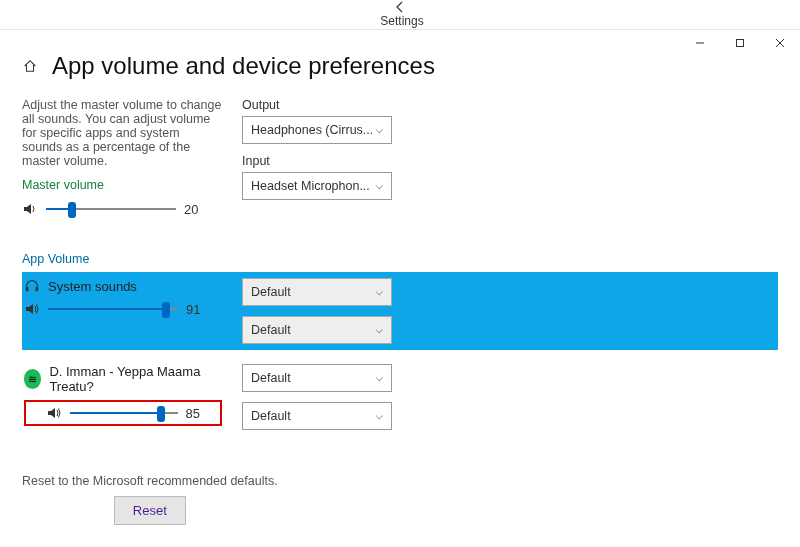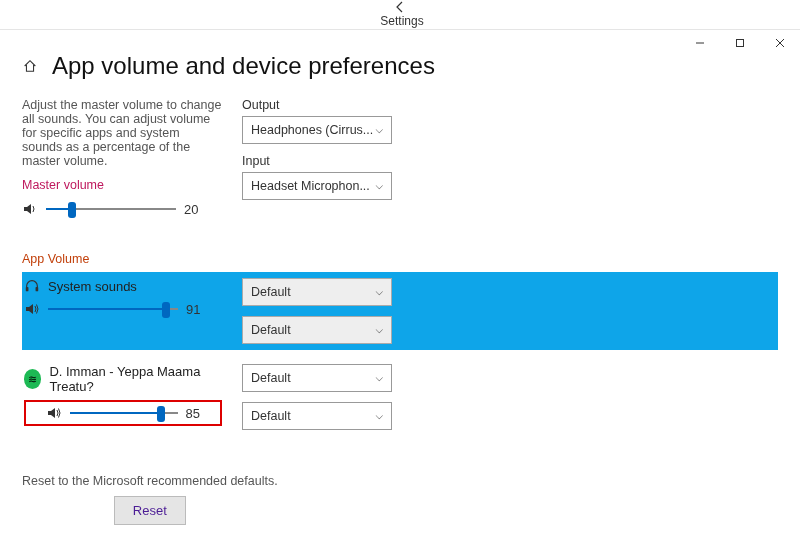--- a/index.html
+++ b/index.html
@@ -12,30 +12,30 @@
 .titlebar .controls div { width: 40px; height: 30px; display:flex; align-items:center; justify-content:center; color:#333; font-size:12px; }
 
 .page { padding: 22px 22px 0 22px; }
 .heading-row { display:flex; align-items:center; gap:14px; margin-bottom:18px; }
 .heading { font-size: 24px; font-weight: 400; color:#111;text-align:center; }
 
 .columns { display:flex; gap: 20px; align-items:flex-start; }
 .left-col { width: 200px; font-size: 12.5px; color:#555; }
 .right-col { width: 180px; }
 
-.master-label { font-size:12.5px; color:#be185d; margin-top:10px; margin-bottom:8px;}
+.master-label { font-size:12.5px; color:#15803d; margin-top:10px; margin-bottom:8px;}
 .master-row { display:flex; align-items:center; gap:8px; }
 
 .field-label { font-size:12.5px; color:#333; margin-bottom:4px; }
 .select { border:1px solid #999; height:28px; width:150px; display:flex; align-items:center; justify-content:space-between; padding:0 8px; font-size:12.5px; color:#333; background:#fff; margin-bottom:10px; }
 .select.gray { background:#eee; border-color:#aaa; }
 .select .chev { font-size:10px; color:#555;}
 
 .section-row { display:flex; gap:20px; margin-top:34px; }
-.section-label { width:200px; font-size:12.5px; color:#c2410c; }
+.section-label { width:200px; font-size:12.5px; color:#0369a1; }
 
 .applist { margin-top:6px; }
 .appblock { display:flex; gap:20px; align-items:stretch; padding:6px 0 6px 0;}
 .appblock.shaded { background:#0ea5e9; }
 .appblock.highlight .slider-wrap { border:2px solid #d00; padding:2px 20px;}
 .applabel { width:200px; padding-left:2px;}
 .applabel .name-row { display:flex; align-items:center; gap:8px; font-size:13px; color:#222; margin-bottom:6px;}
 .slider-wrap { display:flex; align-items:center; gap:8px;}
 
 .slider { position:relative; width:130px; height:18px;}

